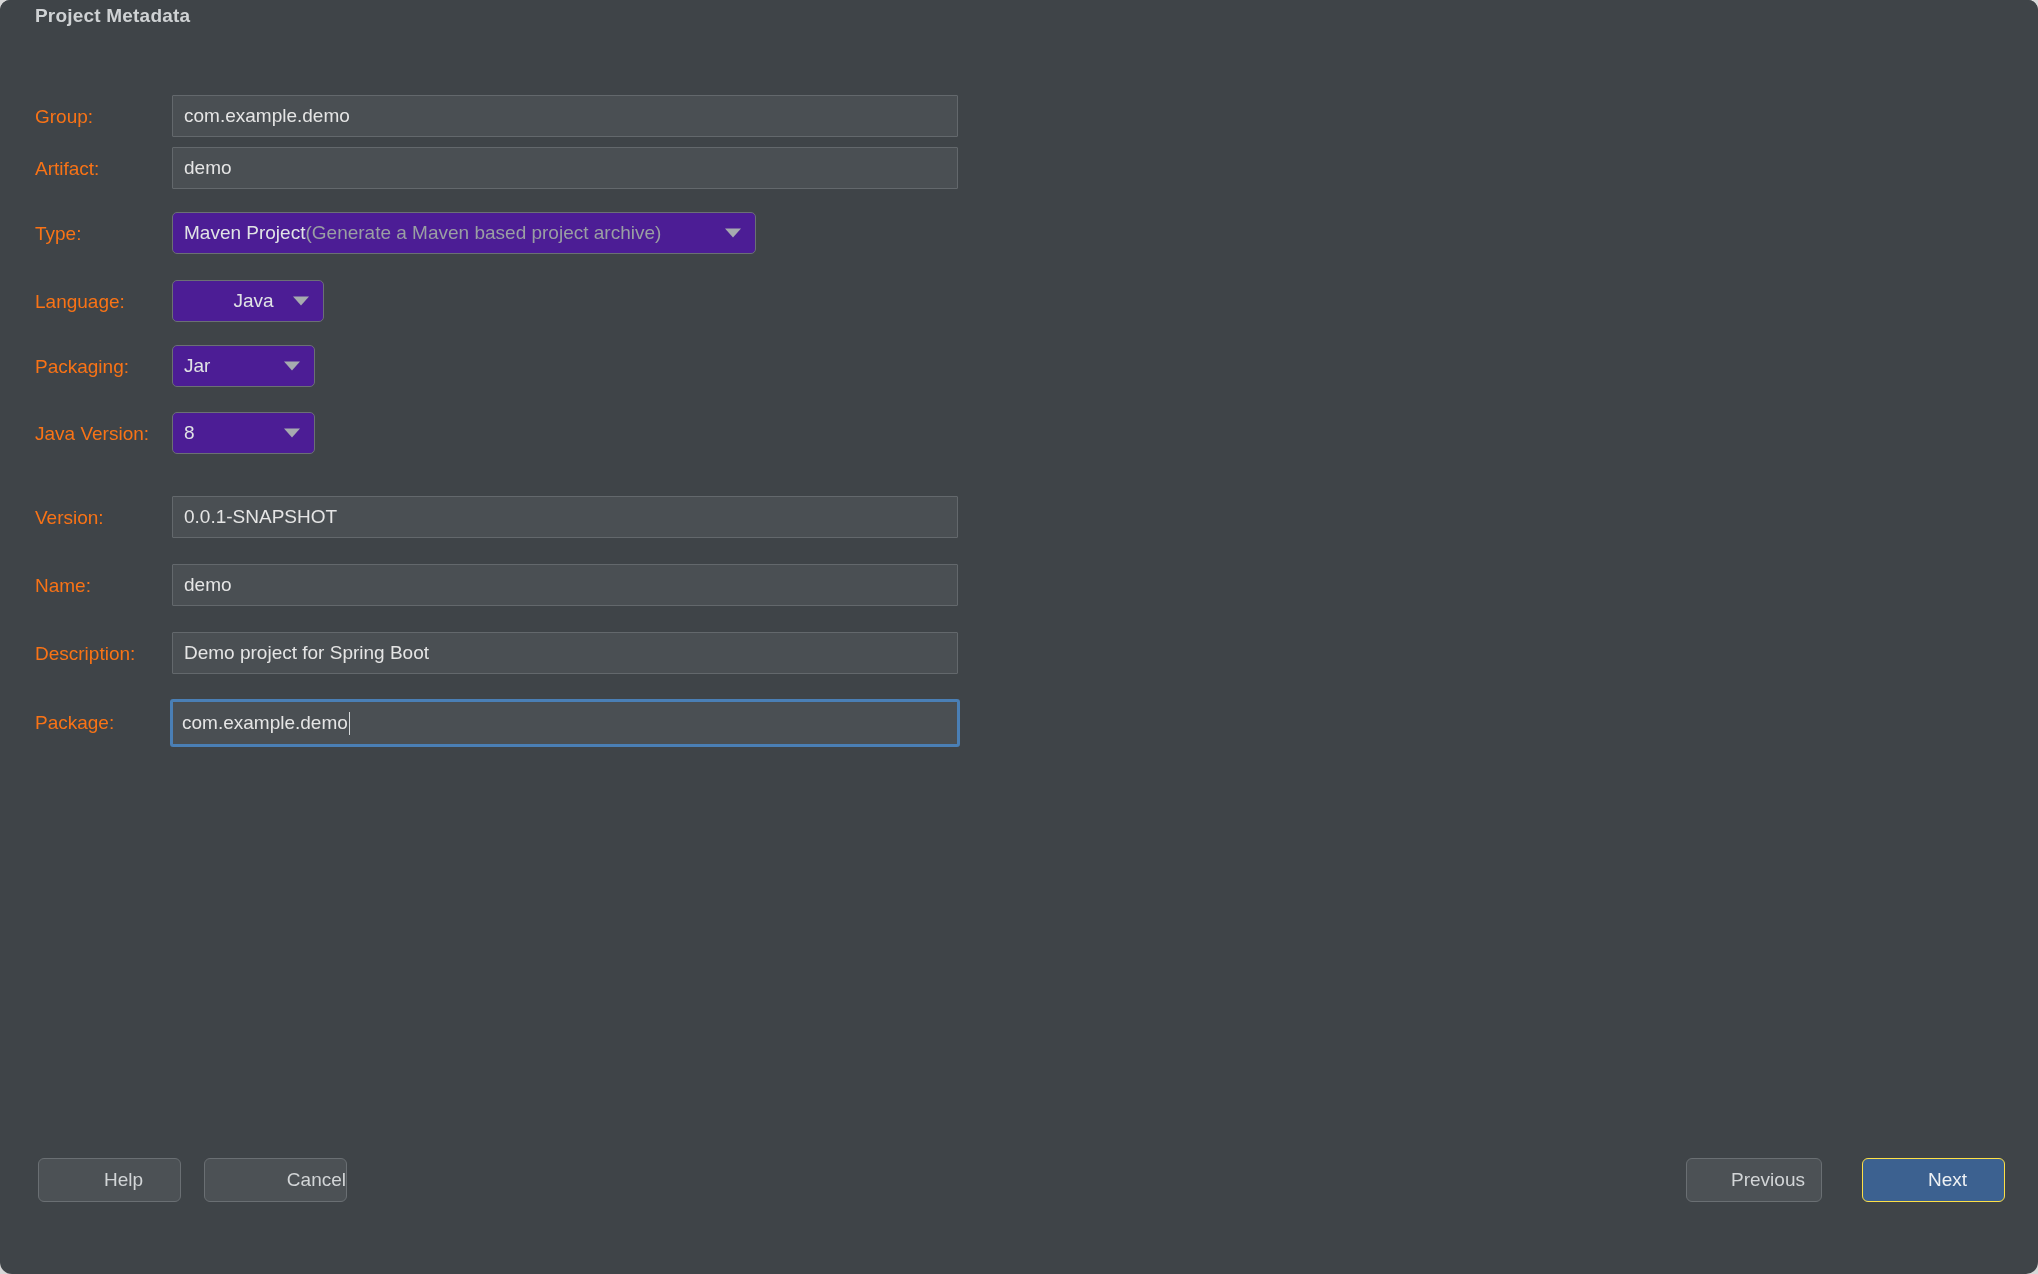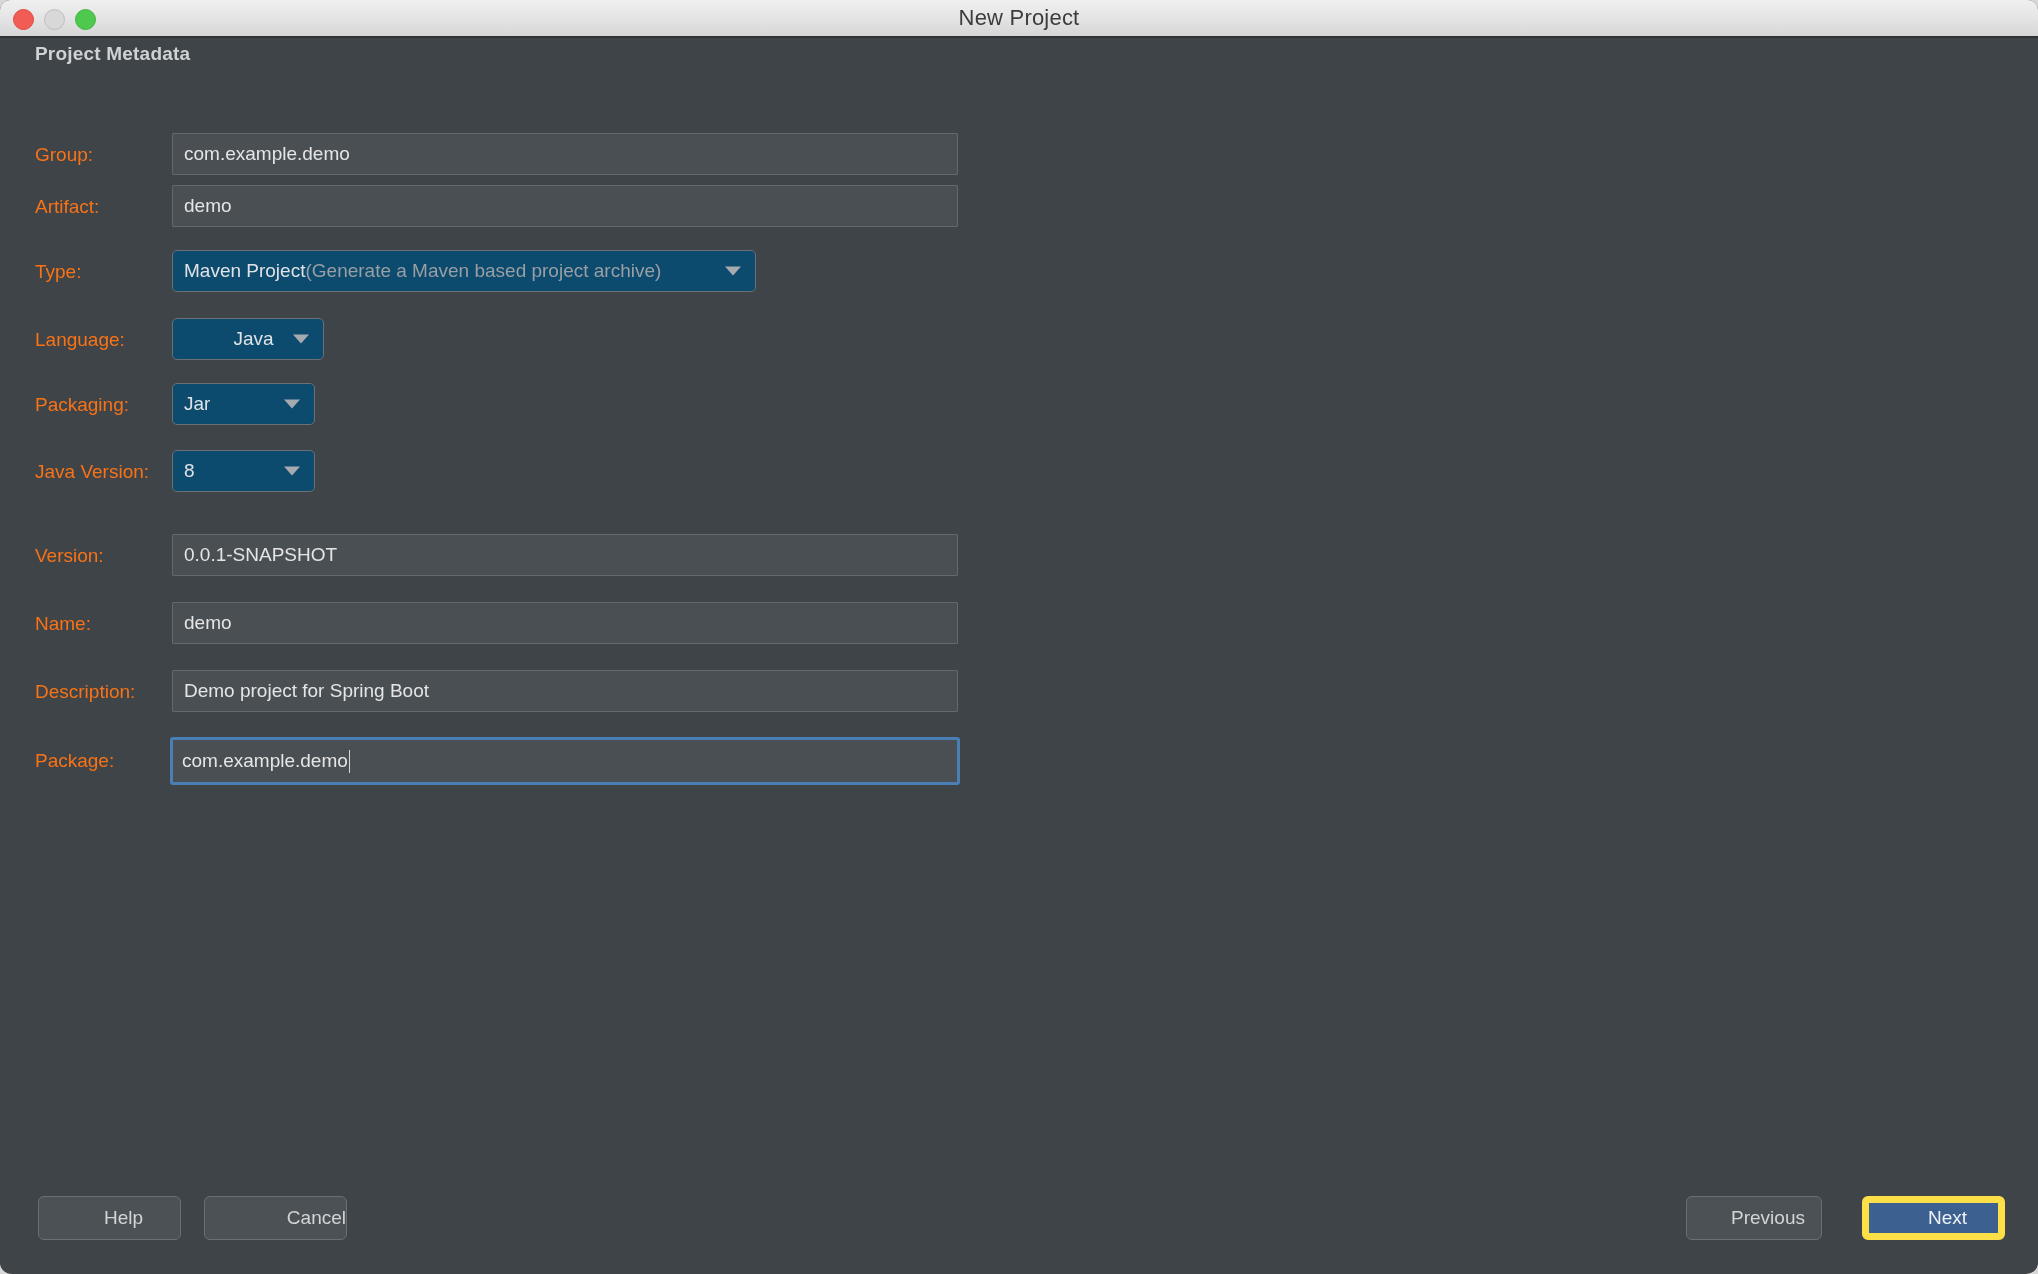--- a/index.html
+++ b/index.html
@@ -130,21 +130,21 @@
     border-radius: 3px;
     padding-left: 9px;
   }
 
   
   .combo {
     position: absolute;
     left: 172px;
     top: 0;
     height: 42px;
-    background: #0c4a6e;
+    background: #4c1d95;
     border: 1px solid #6b7074;
     border-radius: 5px;
     box-sizing: border-box;
     display: flex;
     align-items: center;
     padding-left: 11px;
     font-size: 19px;
     color: #e0e3e5;
     white-space: nowrap;
   }
@@ -177,37 +177,29 @@
     justify-content: center;
     font-size: 19px;
     background: #4c5155;
     border: 1px solid #6a6f73;
     color: #d2d5d7;
     white-space: nowrap;
     padding-left: 28px;
   }
   .btn.primary {
     background: #3c6190;
-    border: 7px solid #fde047;
+    border: 1px solid #fde047;
     color: #eef1f4;
   }
 </style>
 </head>
 <body>
 
 <div class="window">
 
-  <div class="titlebar">
-    <div class="traffic-lights">
-      <div class="light close"></div>
-      <div class="light min"></div>
-      <div class="light max"></div>
-    </div>
-    <div class="title-text">New Project</div>
-  </div>
 
   <div class="body-area">
 
     <div class="heading">Project Metadata</div>
 
     <div class="row" style="top:95px;">
       <div class="label">Group:</div>
       <div class="field wide">
         <span>com.example.demo</span>
       </div>

